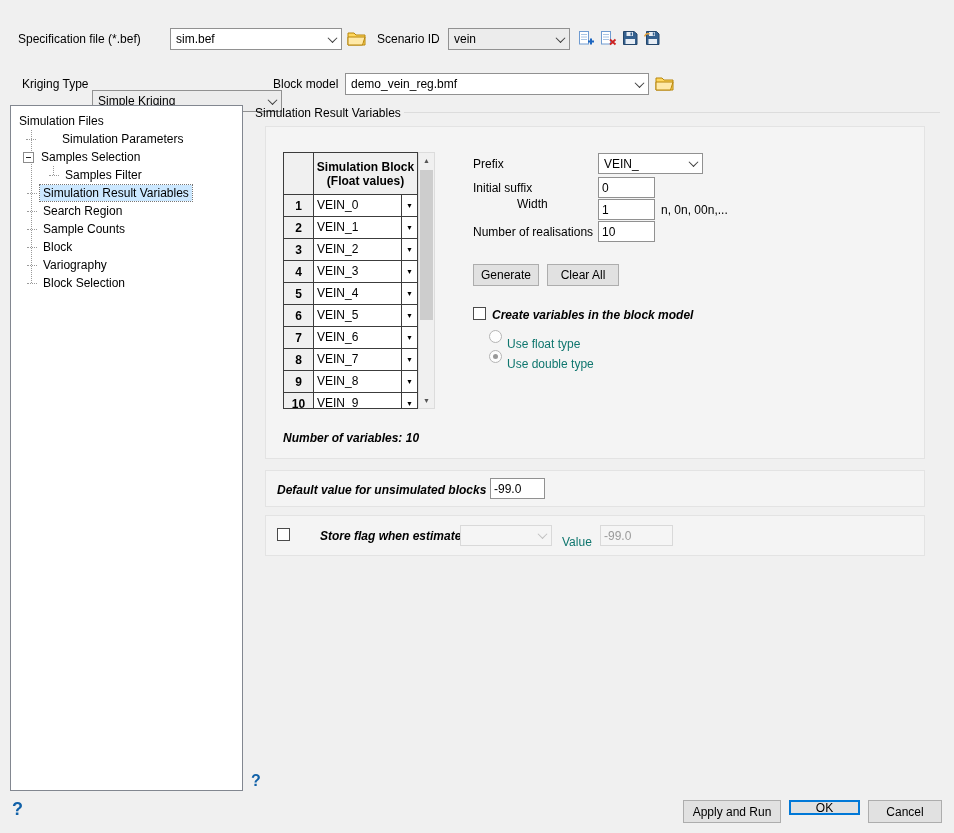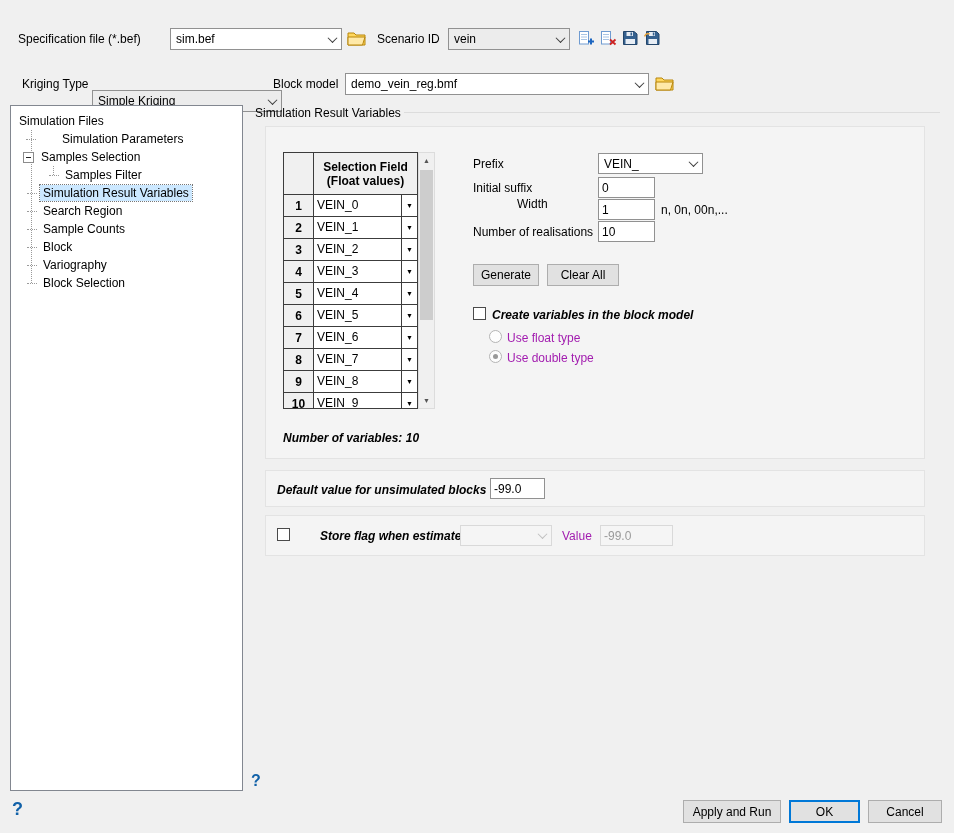--- a/index.html
+++ b/index.html
@@ -1,21 +1,21 @@
 <!DOCTYPE html>
 <html><head>
 <meta charset="utf-8">
 <style>
   * { margin:0; padding:0; box-sizing:border-box; }
   html,body { background:#f0f0f0; }
   .dialog { position:relative; width:954px; height:833px; background:#f0f0f0;
     font-family:"Liberation Sans", sans-serif; font-size:12px; color:#000; overflow:hidden; }
   .lbl { position:absolute; white-space:nowrap; line-height:14px; }
   .bold { font-weight:bold;font-style:italic; }
-  .gray-text { color:#a21caf; }
+  .gray-text { color:#0f766e;margin-top:6px; }
 
   .combo { position:absolute; background:#fff; border:1px solid #919191; display:flex; align-items:stretch; cursor:default; }
   .combo.gray { background:#ececec; }
   .combo .val { flex:1; padding:3px 0 0 5px; white-space:nowrap; overflow:hidden; }
   .combo .arrow { width:17px; display:flex; align-items:center; justify-content:center; }
   .combo .arrow::after { content:""; width:6px; height:6px; border-right:1.4px solid #3c3c3c; border-bottom:1.4px solid #3c3c3c; transform:rotate(45deg) translate(-1px,-1px); }
   .combo.disabled { background:#f5f5f5; border-color:#d9d9d9; }
   .combo.disabled .arrow::after { border-color:#c0c0c0; }
 
   .input { position:absolute; background:#fff; border:1px solid #919191; font-family:inherit; font-size:12px; padding:0 3px; }
@@ -181,21 +181,21 @@
   <div class="group-line" style="left:404px; top:112px; width:536px;"></div>
 
   <div class="panel" style="left:265px; top:126px; width:660px; height:333px;"></div>
   <div class="panel" style="left:265px; top:470px; width:660px; height:37px;"></div>
   <div class="panel" style="left:265px; top:515px; width:660px; height:41px;"></div>
 
   <div class="sim-table">
     <div class="t-header">
       <div class="t-corner"></div>
       <div class="t-head">
-        <div>Selection Field</div>
+        <div>Simulation Block</div>
         <div>(Float values)</div>
       </div>
     </div>
     <div class="t-body">
       <div class="t-row">
           <div class="t-num">1</div>
           <div class="t-val">
             <span class="txt">VEIN_0</span>
             <button class="dd-btn">▼</button>
           </div>
@@ -310,16 +310,16 @@
     <span class="val"></span>
     <span class="arrow"></span>
   </div>
   <span class="lbl gray-text" style="left:562px; top:529px;">Value</span>
   <input class="input disabled" style="left: 600px; top: 525px; width: 73px; height: 21px;" value="-99.0">
 
   <button class="help" style="left:251px; top:772px; font-size:16px;">?</button>
   <button class="help" style="left:12px; top:799px; font-size:18px;">?</button>
 
   <button class="btn" style="left:683px; top:800px; width:98px; height:23px;">Apply and Run</button>
-  <button class="btn default" style="left:789px; top:800px; width:71px; height:23px;">OK</button>
+  <button class="btn default" style="left:789px; top:800px; width:71px; height:15px;">OK</button>
   <button class="btn" style="left:868px; top:800px; width:74px; height:23px;">Cancel</button>
 
 </div>
 
 </body></html>

